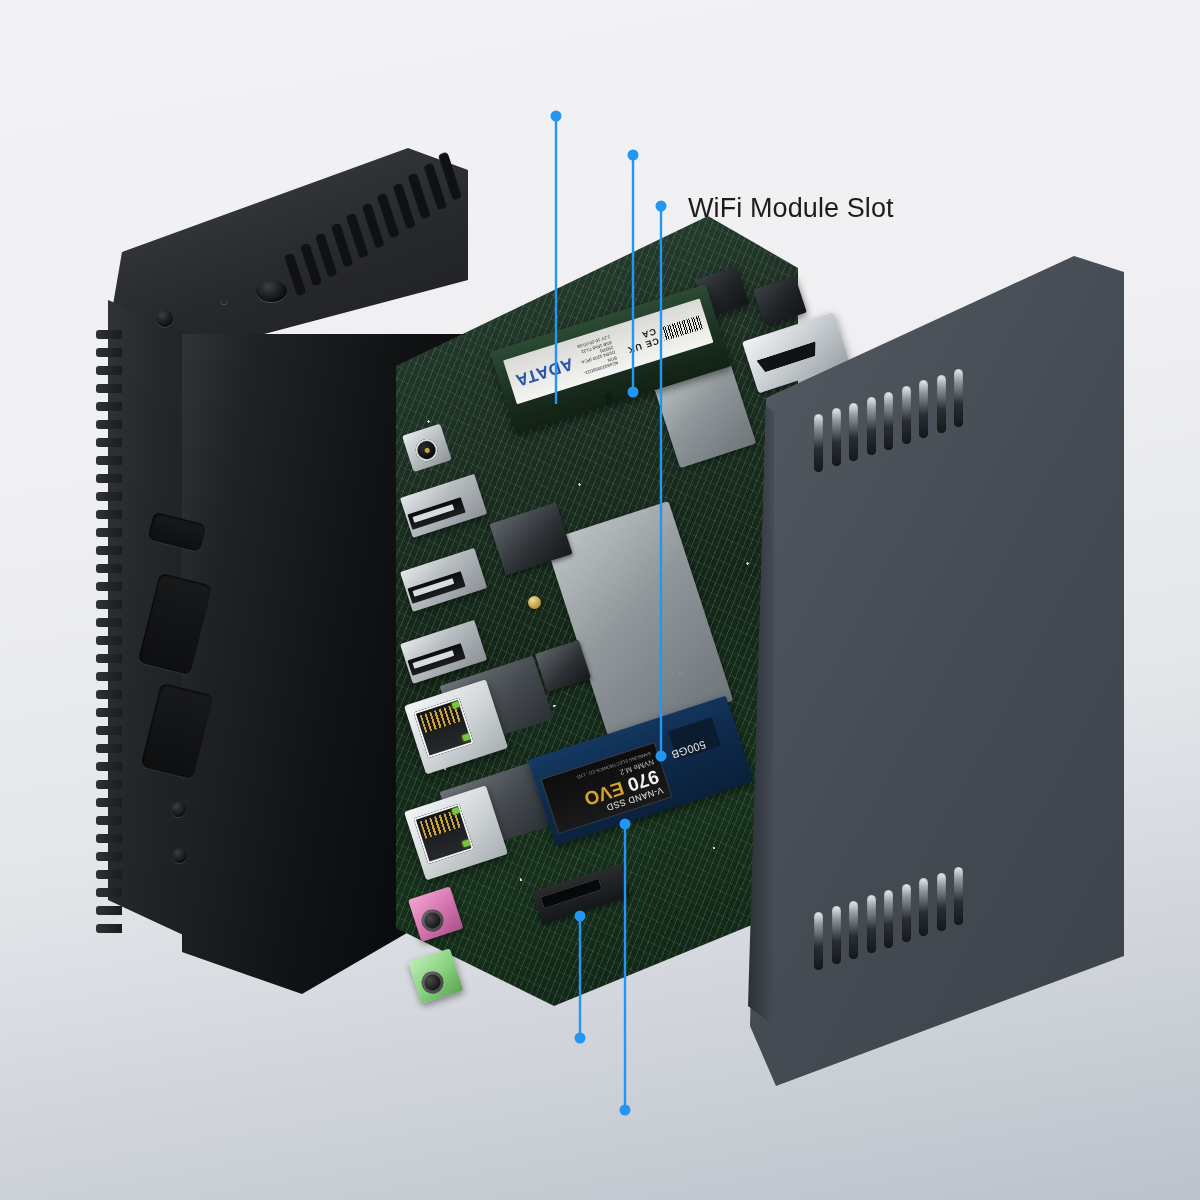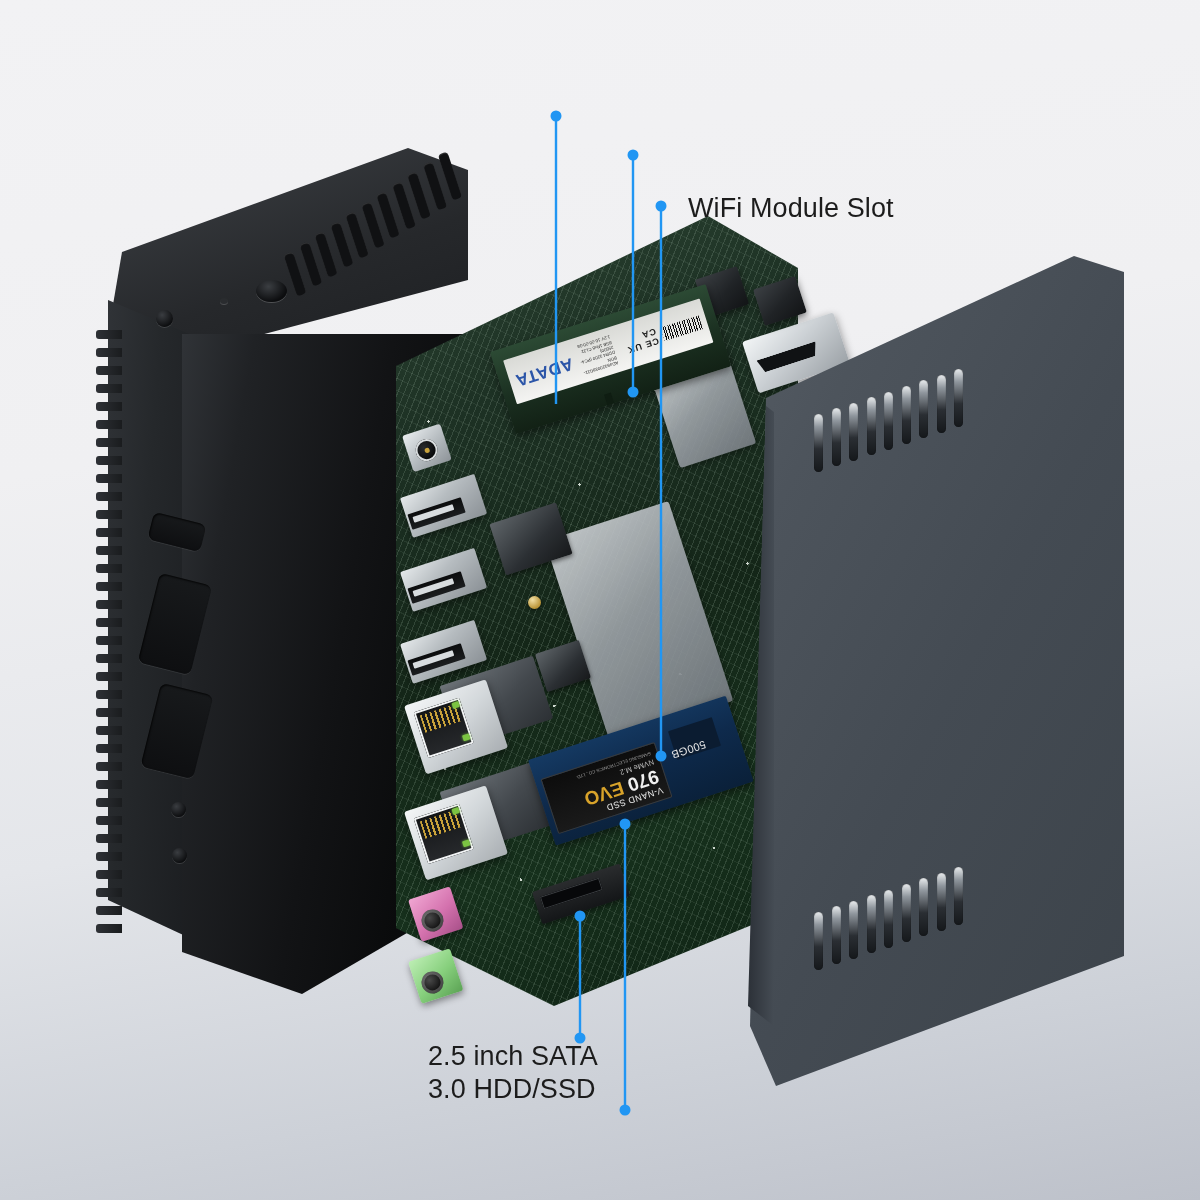--- a/index.html
+++ b/index.html
@@ -429,19 +429,17 @@
     </svg>
   <div id="callout-layer">
       <div class="co-dot" style="left: 556px; top: 116px; background: rgb(33, 150, 243);"></div>
       <div class="co-dot" style="left: 633px; top: 155px; background: rgb(33, 150, 243);"></div>
       <div class="co-dot" style="left: 633px; top: 392px; background: rgb(33, 150, 243);"></div>
       <div class="co-dot" style="left: 661px; top: 206px; background: rgb(33, 150, 243);"></div>
       <div class="co-dot" style="left: 661px; top: 756px; background: rgb(33, 150, 243);"></div>
       <div class="co-label" style="left: 676px; top: 192px; color: rgb(28, 28, 28); margin-left: 12px;">WiFi Module Slot</div>
       <div class="co-dot" style="left: 580px; top: 1038px; background: rgb(33, 150, 243);"></div>
       <div class="co-dot" style="left: 580px; top: 916px; background: rgb(33, 150, 243);"></div>
-      <div class="co-label" style="left: 428px; top: 1040px; color: rgb(28, 28, 28);">2.5 inch SATA
-3.0 HDD/SSD</div>
       <div class="co-dot" style="left: 625px; top: 1110px; background: rgb(33, 150, 243);"></div>
       <div class="co-dot" style="left: 625px; top: 824px; background: rgb(33, 150, 243);"></div>
     </div>
 
 </div>
 
 </body></html>

